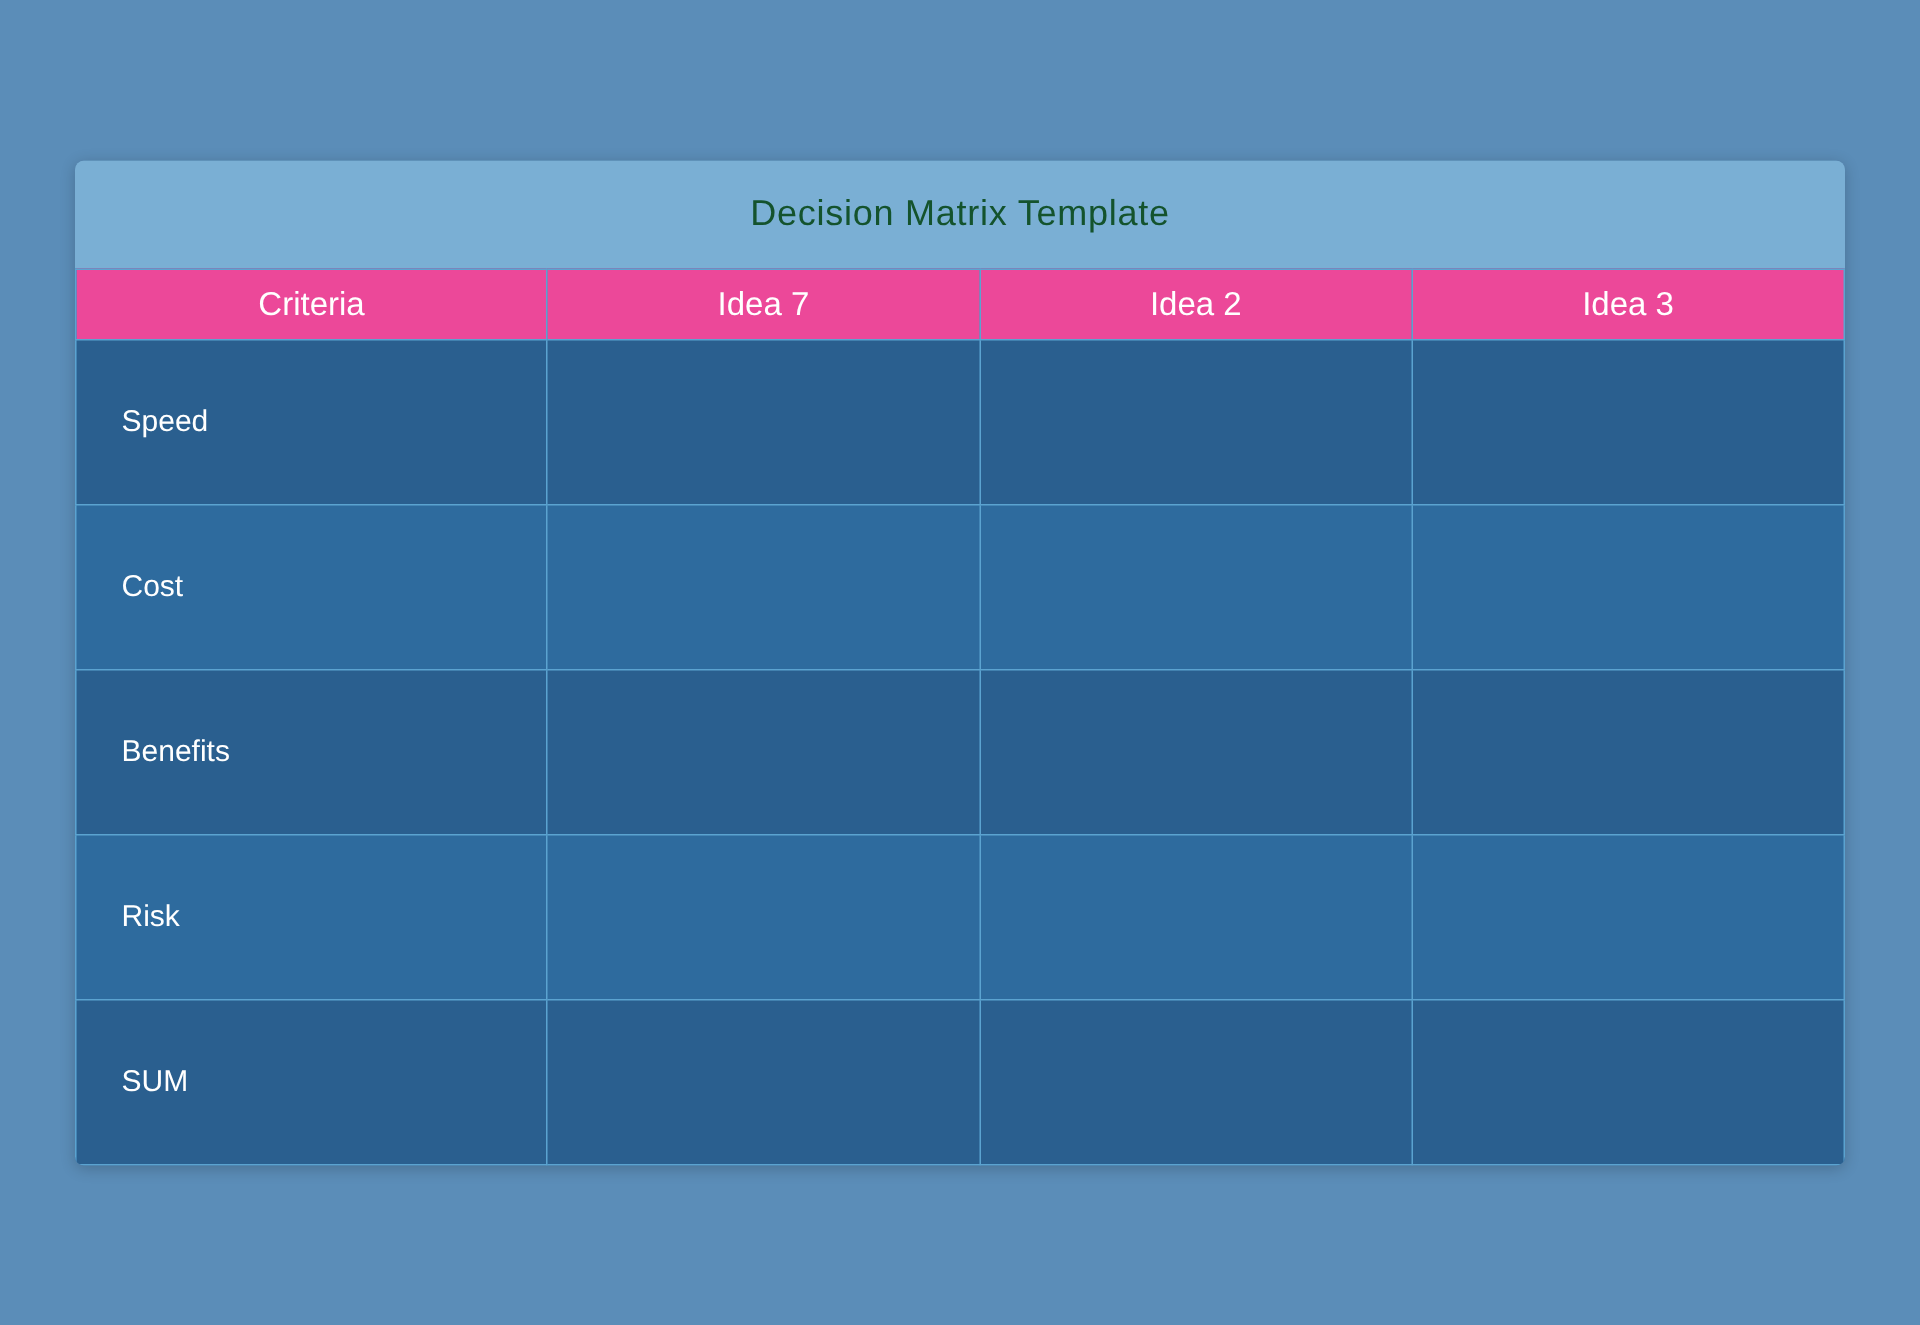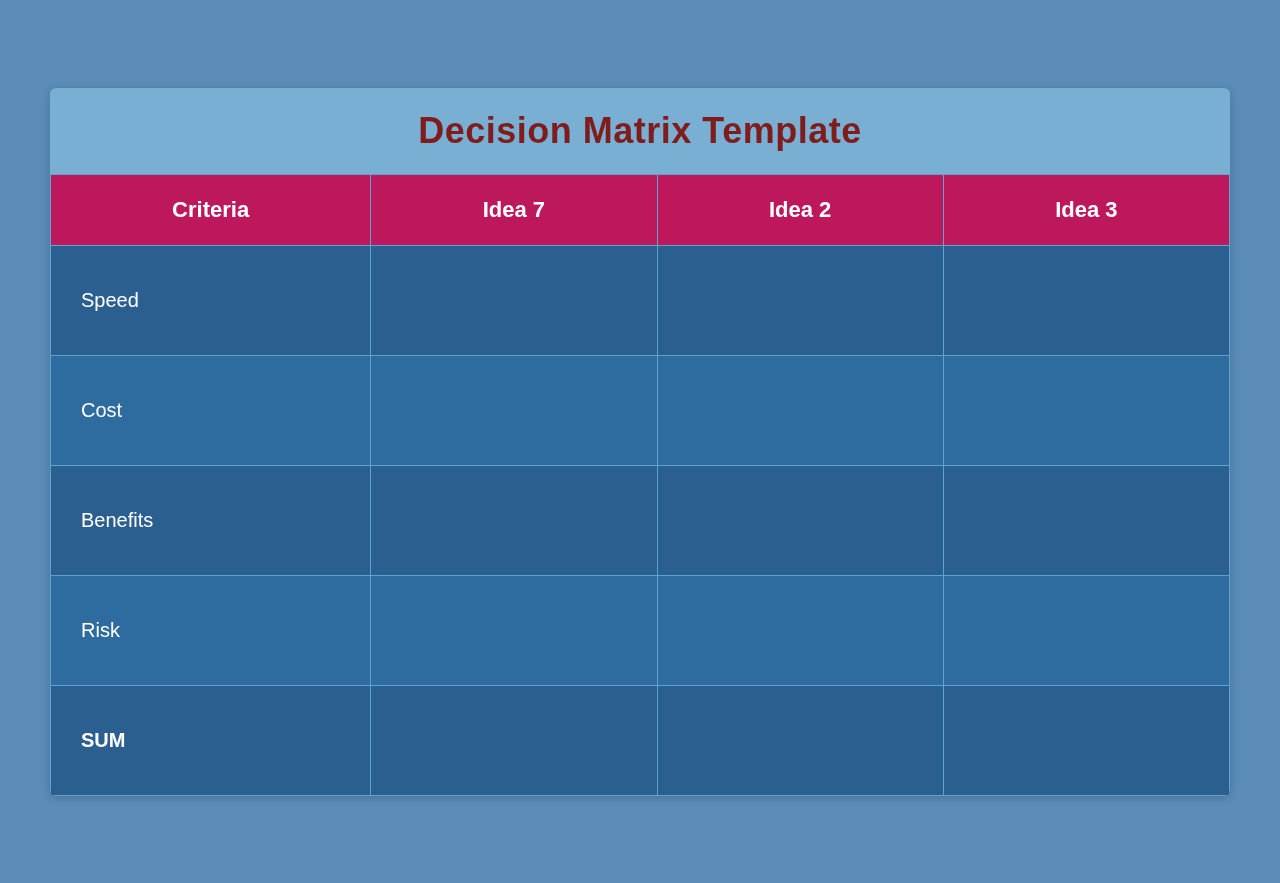--- a/index.html
+++ b/index.html
@@ -26,38 +26,38 @@
       box-shadow: 0 2px 10px rgba(0,0,0,0.2);
     }
 
     .title-bar {
       background-color: #7aafd4;
       padding: 22px 20px;
       text-align: center;
     }
 
     .title-bar h1 {
-      color: #7f1d1d;
-      font-size: 36px;
-      font-weight: 700;
+      color: #14532d;
+      font-size: 24px;
+      font-weight: 400;
       letter-spacing: 0.5px;
     }
 
     .matrix-table {
       width: 100%;
       border-collapse: collapse;
       background-color: #2e6b9e;
     }
 
     .header-row th {
-      background-color: #be185d;
+      background-color: #ec4899;
       color: white;
       font-size: 22px;
-      font-weight: 700;
-      padding: 22px 30px;
+      font-weight: 400;
+      padding: 10px 30px;
       text-align: center;
       border: 1px solid #5ba3d0;
     }
 
     .header-row th:first-child {
       text-align: center;
     }
 
     .data-row td {
       color: white;
@@ -134,20 +134,20 @@
           <td></td>
           <td></td>
         </tr>
         <tr class="data-row">
           <td>Risk</td>
           <td></td>
           <td></td>
           <td></td>
         </tr>
         <tr class="data-row sum-row">
-          <td style="font-weight: 700;">SUM</td>
+          <td style="font-weight: 400;">SUM</td>
           <td></td>
           <td></td>
           <td></td>
         </tr>
       </tbody>
   </table>
 </div>
 
 </body></html>

